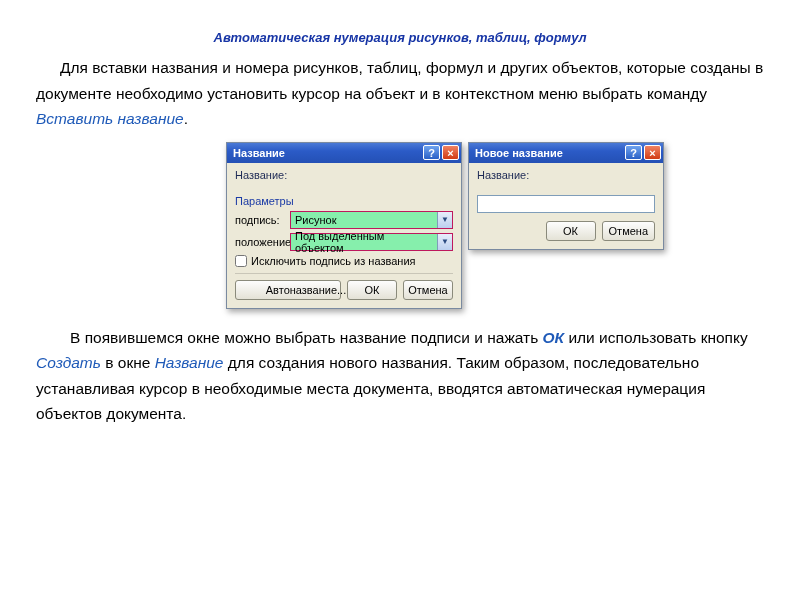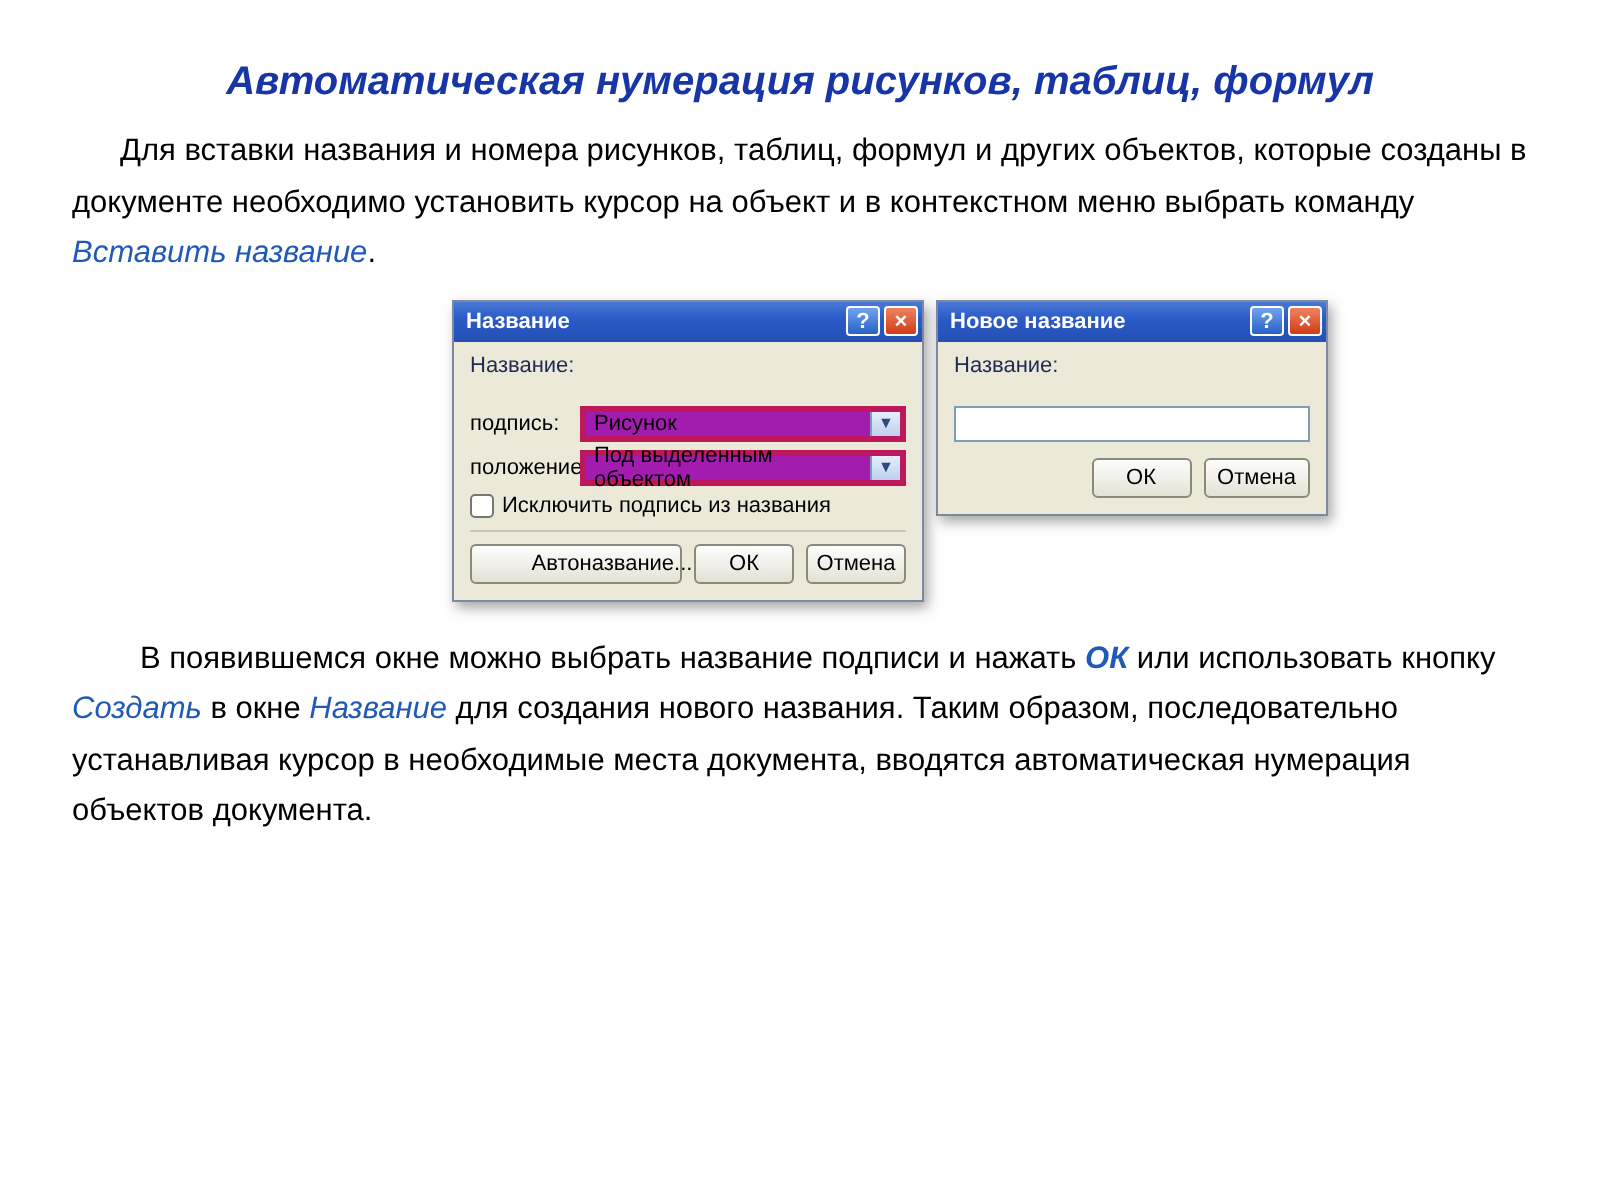--- a/index.html
+++ b/index.html
@@ -11,21 +11,21 @@
     background: #ffffff;
     font-family: Arial, sans-serif;
     font-size: 15px;
     color: #000;
   }
   .title {
     color: #1735a6;
     font-weight: bold;
     font-style: italic;
     text-align: center;
-    font-size: 20px;
+    font-size: 13px;
     margin-bottom: 10px;
   }
   .para {
     font-size: 15.5px;
     line-height: 1.65;
     text-align: left;
     text-indent: 24px;
     margin-bottom: 8px;
   }
   .link { color: #1f5ab8; font-style: italic; }
@@ -78,22 +78,22 @@
     padding: 1px 4px;
     font-size: 11px;
   }
   .field.indent { margin-left: 14px; width: calc(100% - 14px); }
   .section-h { color: #1a3aa5; font-size: 11px; margin: 6px 0 4px 0; }
   .row { display: flex; align-items: center; margin-bottom: 4px; }
   .row .rlbl { width: 55px; font-size: 11px; }
   .dd {
     flex: 1;
     height: 18px;
-    background: #a21caf;
-    border: 3px solid #be185d;
+    background: #86efac;
+    border: 1px solid #be185d;
     display: flex;
     align-items: center;
     font-size: 11px;
   }
   .dd span { flex: 1; padding: 0 4px; }
   .dd .arrow {
     width: 15px; height: 100%;
     background: linear-gradient(#e7eefb,#bcd0ef);
     border-left: 1px solid #7f9db9;
     display: flex; align-items: center; justify-content: center;
@@ -133,20 +133,21 @@
   <div class="win" style="width:236px;">
     <div class="titlebar">
       <span>Название</span>
       <span class="spacer"></span>
       <div class="tb-btn tb-help">?</div>
       <div class="tb-btn tb-close">×</div>
     </div>
     <div class="win-body">
       <span class="lbl">Название:</span>
 
+      <div class="section-h">Параметры</div>
 
       <div class="row">
         <div class="rlbl">подпись:</div>
         <div class="dd">
           <span>Рисунок</span>
           <div class="arrow">▼</div>
         </div>
       </div>
       <div class="row">
         <div class="rlbl">положение:</div>

